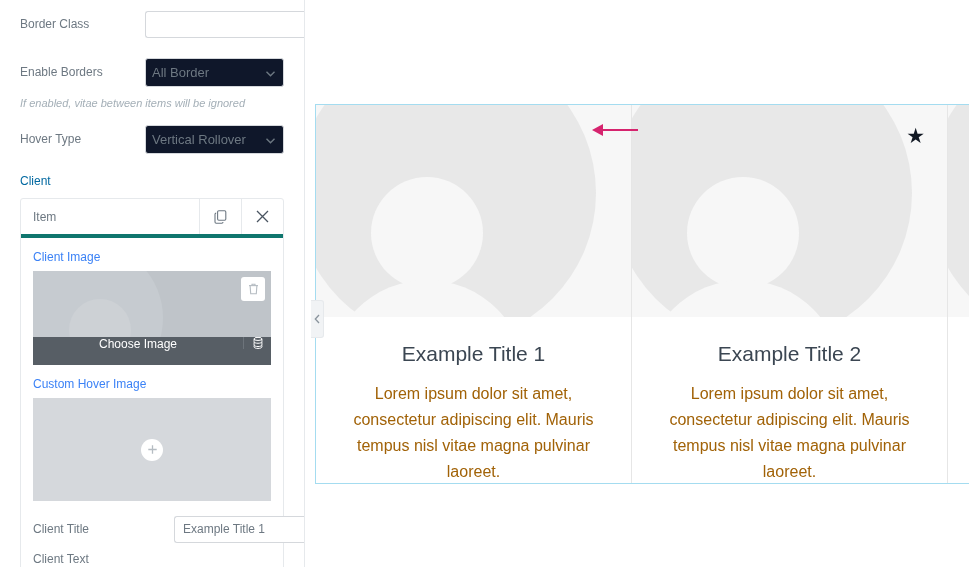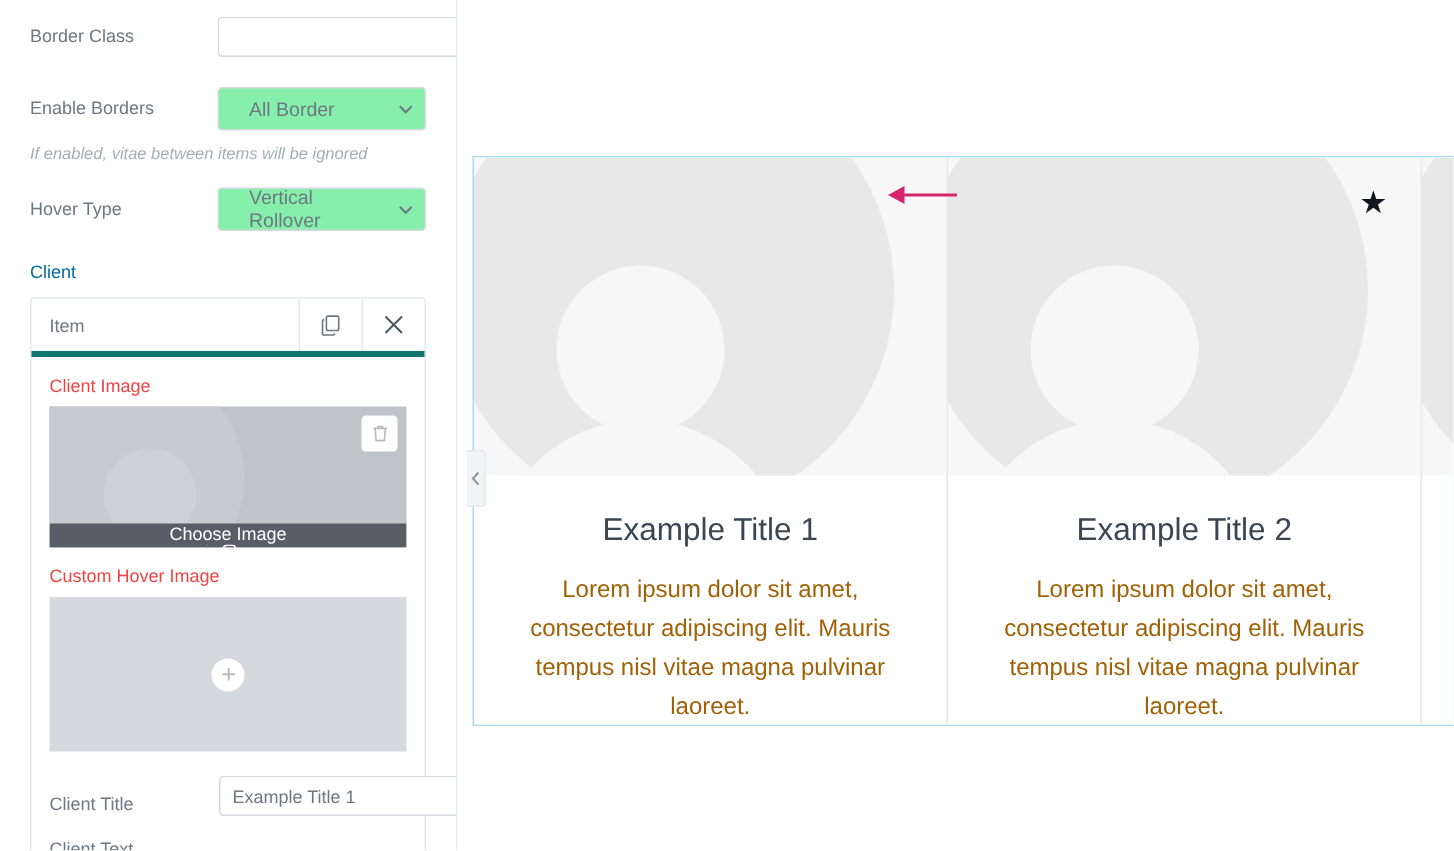--- a/index.html
+++ b/index.html
@@ -75,24 +75,24 @@
   .select-wrap {
     position: relative;
     width: 100%;
     height: 29px;
   }
   .select-box {
     width: 100%;
     height: 29px;
     border: 1px solid #d5d8dc;
     border-radius: 3px;
-    background: #86efac;
+    background: #0f172a;
     font-size: 13px;
     color: #6d7882;
-    padding: 0 26px 0 20px;
+    padding: 0 26px 0 6px;
     display: flex;
     align-items: center;
     cursor: pointer;
     font-family: "Liberation Sans", sans-serif;
   }
   .caret {
     position: absolute;
     right: 9px;
     top: 50%;
     transform: translateY(-50%);
@@ -141,21 +141,21 @@
     justify-content: center;
     border-left: 1px solid #e6e9ec;
     cursor: pointer;
     color: #6d7882;
   }
 
   .repeater-body { padding: 12px 12px 0 12px; }
 
   .media-label {
     font-size: 12px;
-    color: #ef4444;
+    color: #3b82f6;
     line-height: 15px;
     margin-bottom: 6px;
   }
 
   
   .media-box {
     position: relative;
     width: 100%;
     height: 94px;
     background: #bfc4c9;
@@ -191,26 +191,25 @@
     border-radius: 3px;
     display: flex;
     align-items: center;
     justify-content: center;
     cursor: pointer;
     z-index: 3;
   }
   .choose-bar {
     position: absolute;
     left: 0; right: 0; bottom: 0;
-    height: 16px;
+    height: 28px;
     background: #575e65;
     display: flex;
-    align-items: center;
+    align-items: flex-start;
     z-index: 3;
-    flex-direction: column;
   }
   .choose-bar-text {
     flex: 1;
     display: flex;
     align-items: center;
     justify-content: center;
     font-size: 12px;
     color: #ffffff;
     cursor: pointer;
   }
@@ -238,22 +237,23 @@
     width: 22px; height: 22px;
     border-radius: 50%;
     background: #ffffff;
     display: flex;
     align-items: center;
     justify-content: center;
   }
 
   .repeater-row {
     display: flex;
-    align-items: flex-end;
+    align-items: center;
     min-height: 30px;
+    gap: 28px;
   }
   .repeater-row .ctrl-label { width: 113px; }
 
   
   .preview {
     position: relative;
     flex: 1;
     height: 567px;
     background: #ffffff;
     overflow: hidden;

